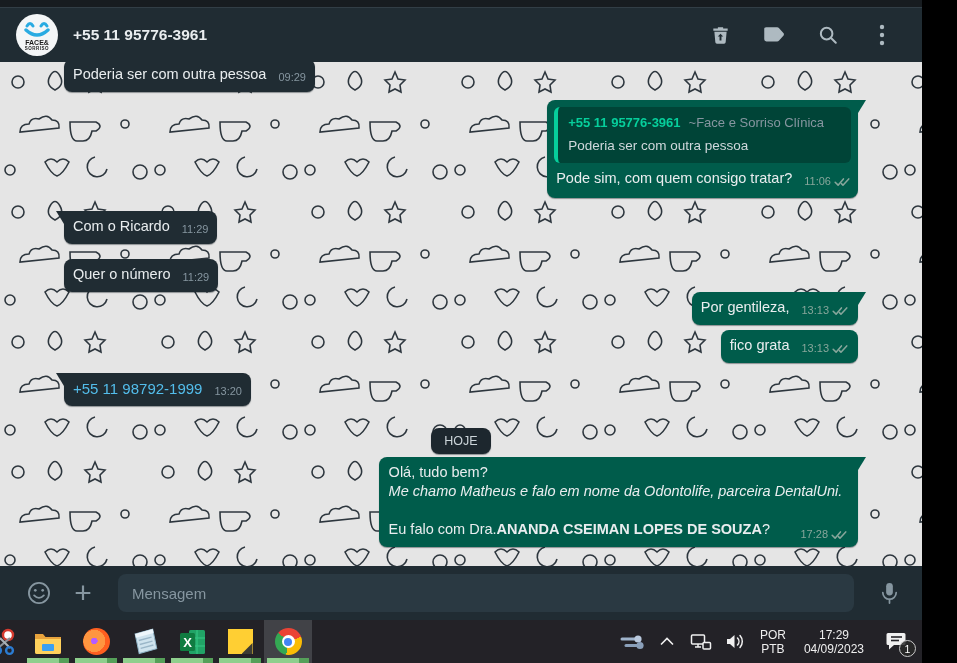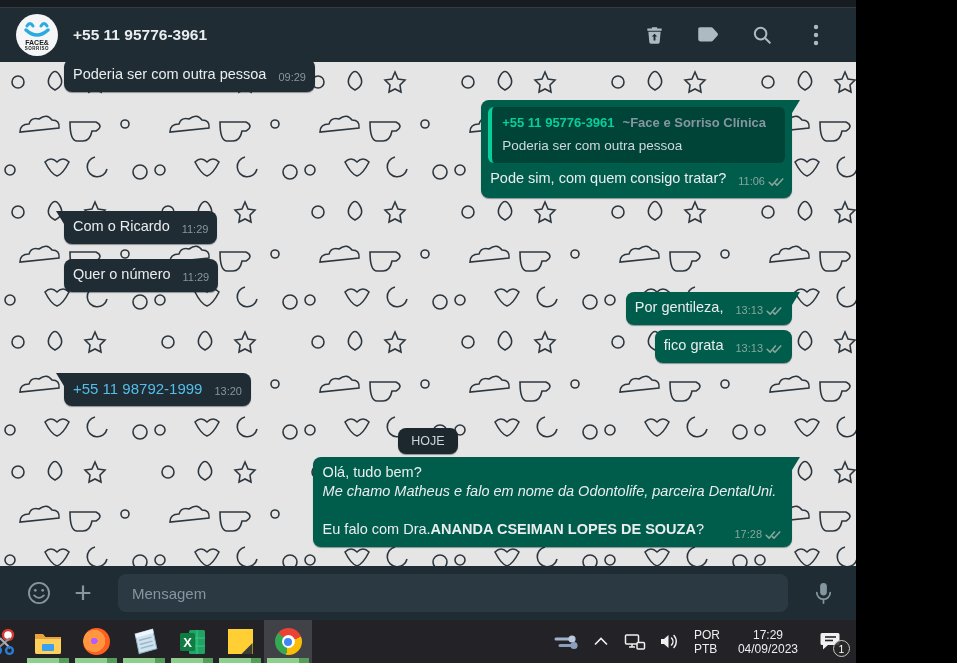--- a/index.html
+++ b/index.html
@@ -1,18 +1,18 @@
 <!DOCTYPE html>
 <html><head>
 <meta charset="utf-8">
 <style>
   * { margin:0; padding:0; box-sizing:border-box; }
   html,body { background:#000; }
   .screen {
-    width:856px; height:663px; position:relative; overflow:hidden;
+    width:922px; height:663px; position:relative; overflow:hidden;
     font-family:"Liberation Sans", sans-serif; background:#0b141a;
     display:flex; flex-direction:column;
   }
   
   .winstrip { height:8px; background:#171c20; border-bottom:1px solid #323e46; flex:0 0 auto; }
   
   .chat-header {
     height:54px; background:#202c33; display:flex; align-items:center;
     padding:0 20px 0 16px; flex:0 0 auto; z-index:5;
   }
@@ -53,21 +53,21 @@
   .msg.tail-r { border-top-right-radius:0; }
   .msg.tail-r::before { content:''; position:absolute; top:0; right:-8px; width:8px; height:13px;
       background:#005c4b; clip-path:polygon(0 0,100% 0,0 100%); }
   
   .quote {
     background:rgba(0,0,0,.26); border-left:4px solid #06cf9c; border-radius:6px;
     padding:6px 12px 8px 10px; margin:4px 4px 6px 4px; cursor:pointer;
   }
   .q-head { font-size:13px; display:flex; gap:8px; white-space:nowrap; }
   .q-num { color:#06cf9c; font-weight:bold; }
-  .q-name { color:#8696a0;font-weight:bold; }
+  .q-name { color:#8696a0; }
   .q-body { color:#cfd8dc; font-size:13.5px; margin-top:4px; }
   .msg .main-line { padding:0 4px 2px 6px; }
   
   .big { padding:6px 10px 8px 10px; }
   .big .line { min-height:19px; }
   .big .italic { font-style:italic; }
   .big .meta-abs { position:absolute; right:10px; bottom:6px; }
   .link-text { color:#53bdeb; }
   .divider {
     background:#1d272e; color:#ccd5da; font-size:12.5px; padding:6px 13px;
@@ -98,21 +98,21 @@
   .tb-left { display:flex; align-items:stretch; }
   .tb-app { width:48px; display:flex; align-items:center; justify-content:center; position:relative; cursor:pointer; }
   .tb-app.snip { width:30px; margin-left:-6px; overflow:hidden; }
   .tb-app.active-app { background:#414247; }
   .tb-app.bar::after {
     content:''; position:absolute; bottom:0; left:3px; right:3px; height:5px;
     background:linear-gradient(to right,#8ecf8d 0 76%,#55a059 76% 100%);
   }
   .tb-right { margin-left:auto; display:flex; align-items:center; gap:4px; padding-right:4px; }
   .tray-item { display:flex; align-items:center; justify-content:center; min-width:30px; height:100%; cursor:pointer; }
-  .tb-2line { font-size:12px; line-height:14px; padding:0 6px; white-space:nowrap; }
+  .tb-2line { font-size:12px; line-height:14px; text-align:center; padding:0 6px; white-space:nowrap; }
   .clock { font-size:12px; line-height:14px; text-align:center; padding:0 8px; }
   .notif { position:relative; width:42px; }
   .notif-badge {
     position:absolute; right:2px; bottom:6px; width:17px; height:17px; border-radius:50%;
     border:1.5px solid #c9c9c9; background:rgba(40,40,40,.85); color:#fff; font-size:10.5px;
     display:flex; align-items:center; justify-content:center;
   }
   
   .ic-firefox { width:27px; height:27px; border-radius:50%;
     background:radial-gradient(circle at 42% 48%, #b45cff 0 15%, #ff9640 16% 52%, #ff5f1f 53% 80%, #e8431f 81% 100%); }

